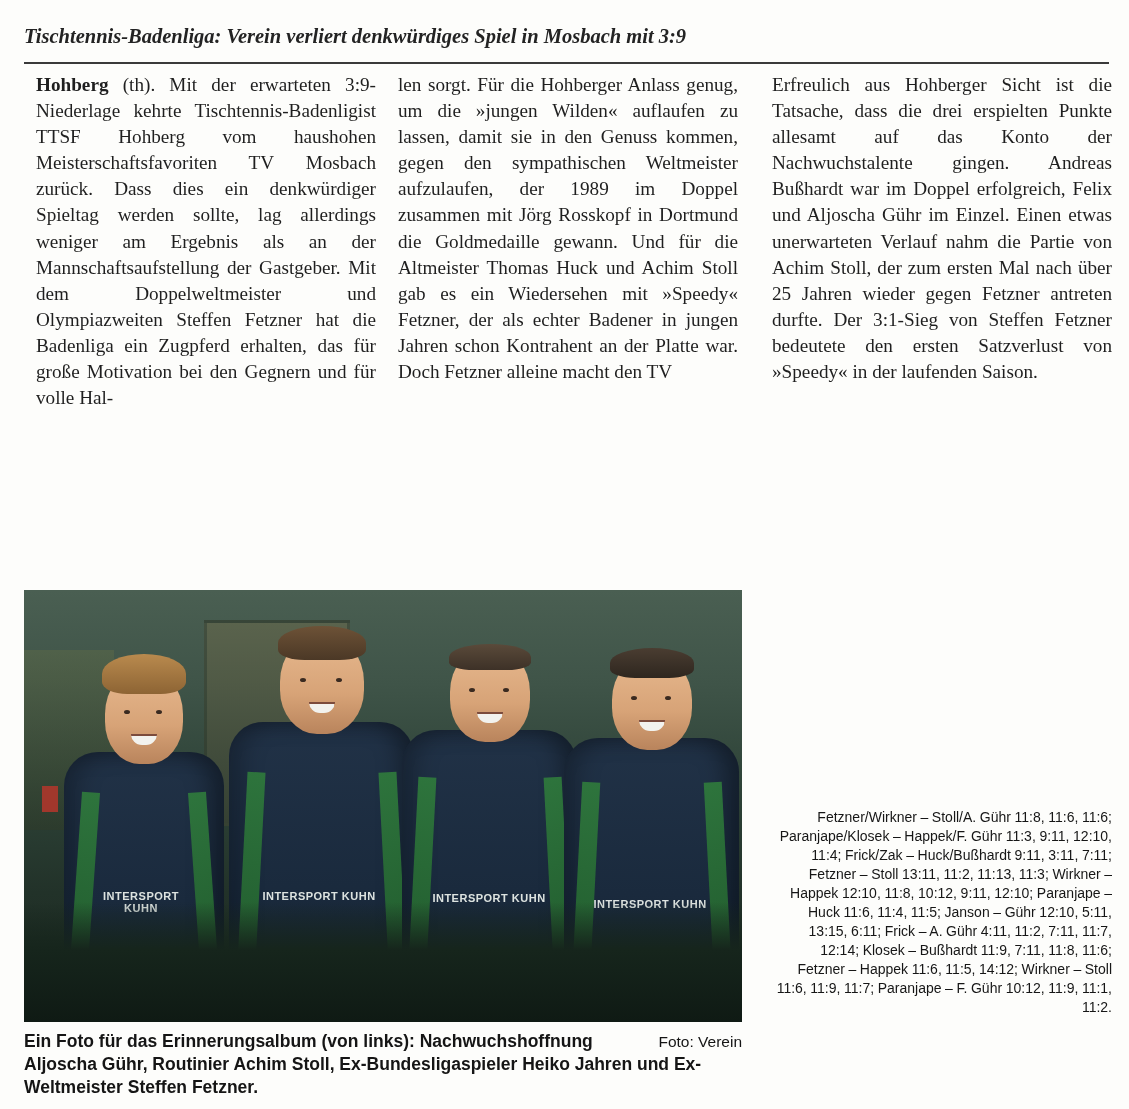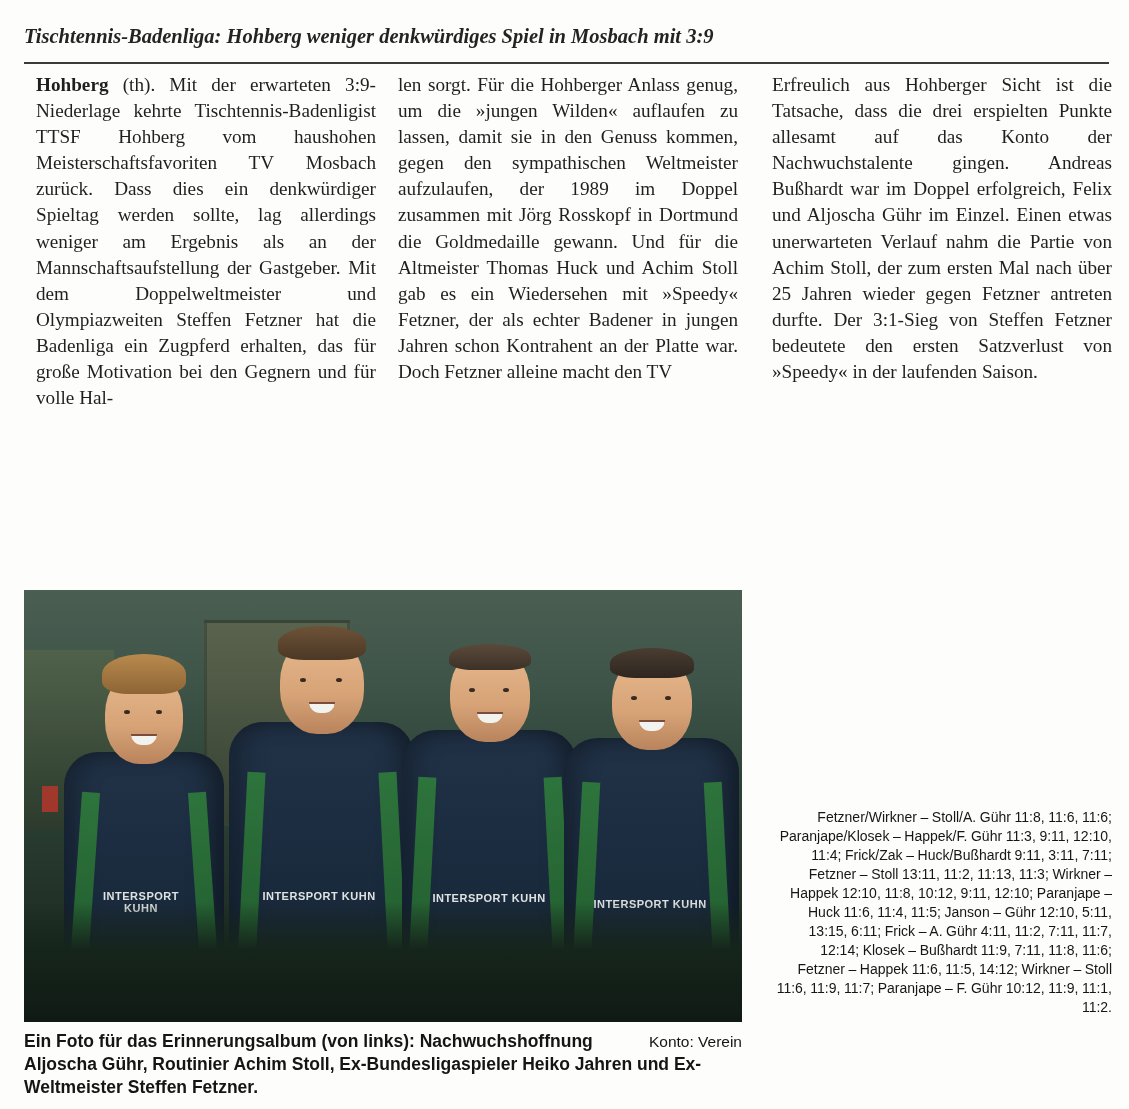--- a/index.html
+++ b/index.html
@@ -222,21 +222,21 @@
     text-align: right;
     word-spacing: -0.3px;
   }
 </style>
 </head>
 <body>
 
 <div class="page">
   <div class="inner">
 
-    <div class="subhead">Tischtennis-Badenliga: Hohberg weniger denkwürdiges Spiel in Mosbach mit 3:9</div>
+    <div class="subhead">Tischtennis-Badenliga: Verein verliert denkwürdiges Spiel in Mosbach mit 3:9</div>
     <div class="rule"></div>
 
     <div class="columns">
 
       <div class="col col1">
         <p><span class="lead-name">Hohberg</span><span> (th). Mit der erwarteten 3:9-Niederlage kehrte Tischtennis-Badenligist TTSF Hohberg vom haushohen Meisterschaftsfavoriten TV Mosbach zurück. Dass dies ein denkwürdiger Spieltag werden sollte, lag allerdings weniger am Ergebnis als an der Mannschaftsaufstellung der Gastgeber. Mit dem Doppelweltmeister und Olympiazweiten Steffen Fetzner hat die Badenliga ein Zugpferd erhalten, das für große Motivation bei den Gegnern und für volle Hal-</span></p>
       </div>
 
       <div class="col col2">
         <p>len sorgt. Für die Hohberger Anlass genug, um die »jungen Wilden« auflaufen zu lassen, damit sie in den Genuss kommen, gegen den sympathischen Weltmeister aufzulaufen, der 1989 im Doppel zusammen mit Jörg Rosskopf in Dortmund die Goldmedaille gewann. Und für die Altmeister Thomas Huck und Achim Stoll gab es ein Wiedersehen mit »Speedy« Fetzner, der als echter Badener in jungen Jahren schon Kontrahent an der Platte war. Doch Fetzner alleine macht den TV</p>
@@ -309,21 +309,21 @@
             <div class="mouth" style="top:66px;"></div>
           </div>
           <div class="hair" style="bottom:344px;width:84px;height:30px;background:linear-gradient(180deg,#4a3d31,#2e261f);"></div>
           <div class="logo-txt" style="left:26px;bottom:112px;width:120px;">INTERSPORT KUHN</div>
         </div>
 
         <div class="floor"></div>
       </div>
 
       <div class="caption">
-        <span class="credit">Konto: Verein</span>
+        <span class="credit">Foto: Verein</span>
         <span>Ein Foto für das Erinnerungsalbum (von links): Nachwuchshoffnung Aljoscha Gühr, Routinier Achim Stoll, Ex-Bundesligaspieler Heiko Jahren und Ex-Weltmeister Steffen Fetzner.</span>
       </div>
     </div>
 
     <div class="results">
       <div class="results-body">Fetzner/Wirkner – Stoll/A. Gühr 11:8, 11:6, 11:6; Paranjape/Klosek – Happek/F. Gühr 11:3, 9:11, 12:10, 11:4; Frick/Zak – Huck/Bußhardt 9:11, 3:11, 7:11; Fetzner – Stoll 13:11, 11:2, 11:13, 11:3; Wirkner – Happek 12:10, 11:8, 10:12, 9:11, 12:10; Paranjape – Huck 11:6, 11:4, 11:5; Janson – Gühr 12:10, 5:11, 13:15, 6:11; Frick – A. Gühr 4:11, 11:2, 7:11, 11:7, 12:14; Klosek – Bußhardt 11:9, 7:11, 11:8, 11:6; Fetzner – Happek 11:6, 11:5, 14:12; Wirkner – Stoll 11:6, 11:9, 11:7; Paranjape – F. Gühr 10:12, 11:9, 11:1, 11:2.</div>
     </div>
 
   </div>
 </div>

